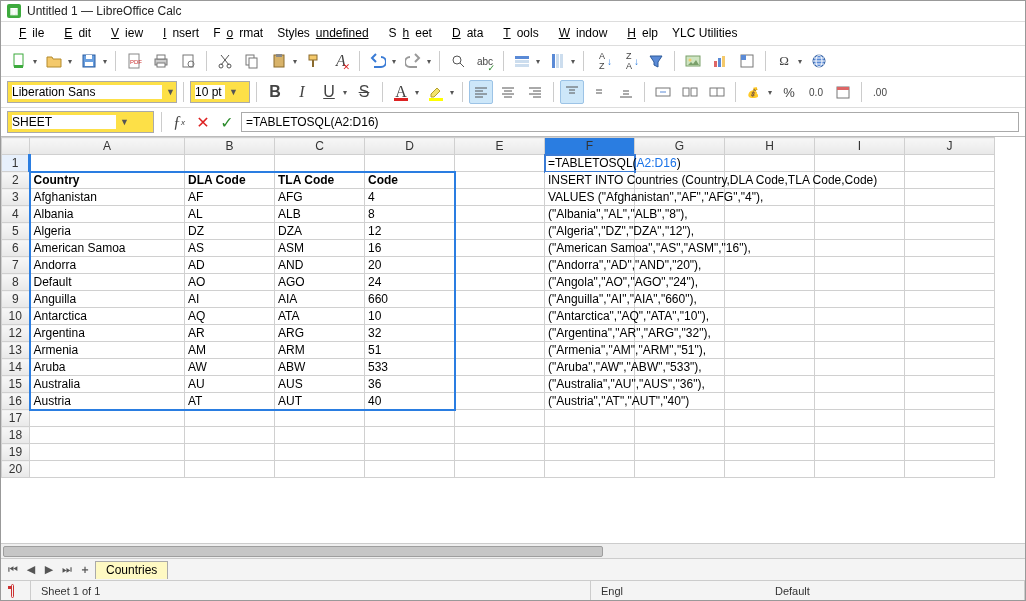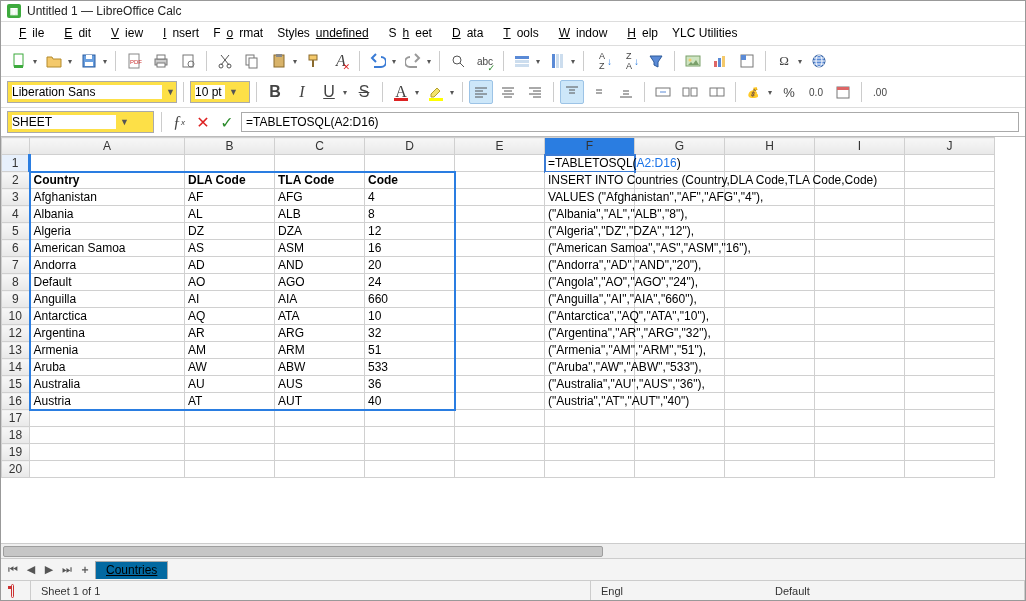--- a/index.html
+++ b/index.html
@@ -49,21 +49,21 @@
   .range-border-top { border-top:2px solid #2a7de1 !important;}
   .range-border-bottom { border-bottom:2px solid #2a7de1 !important;}
   .range-border-left { border-left:2px solid #2a7de1 !important;}
   .range-border-right { border-right:2px solid #2a7de1 !important;}
   
   #hscroll { height:15px; background:#efefef; border-top:1px solid #ccc; position:relative;}
   #hscroll .thumb { position:absolute; left:2px; top:2px; height:11px; width:600px; background:#c6c6c6; border:1px solid #9e9e9e; border-radius:2px;}
   
   #tabbar { height:22px; background:#f4f4f4; border-top:1px solid #ccc; display:flex; align-items:center; gap:2px; padding:0 4px;}
   #tabbar .navbtn { width:16px;height:16px;display:flex;align-items:center;justify-content:center;color:#555;font-size:11px;}
-  #tabbar .tab { border:1px solid #aaa; border-bottom:none; background:#0369a1; padding:1px 10px 2px; font-size:12px; border-radius:0 0 0 0; height:18px; display:flex; align-items:center;text-decoration:underline;}
+  #tabbar .tab { border:1px solid #aaa; border-bottom:none; background:#fef9c3; padding:1px 10px 2px; font-size:12px; border-radius:0 0 0 0; height:18px; display:flex; align-items:center;}
   
   #statusbar { height:20px; background:#f4f4f4; border-top:1px solid #ccc; display:flex; align-items:center; font-size:11px; color:#333;}
   #statusbar .slot { padding:0 10px; border-right:1px solid #ccc; height:100%; display:flex; align-items:center;}
   #statusbar .diskicon { width:14px;height:14px;border:1px solid #c33;border-radius:2px;margin-right:6px;position:relative;}
   #statusbar .diskicon::after{content:"";position:absolute;right:1px;top:1px;width:4px;height:3px;background:#c33;}
   .format-icon { font-family:"Times New Roman", serif; }
   .red { color:#d22;}
   .green { color:#2a8a2a;}
   .blue { color:#2a7de1;}
   .bold { font-weight:bold;}

